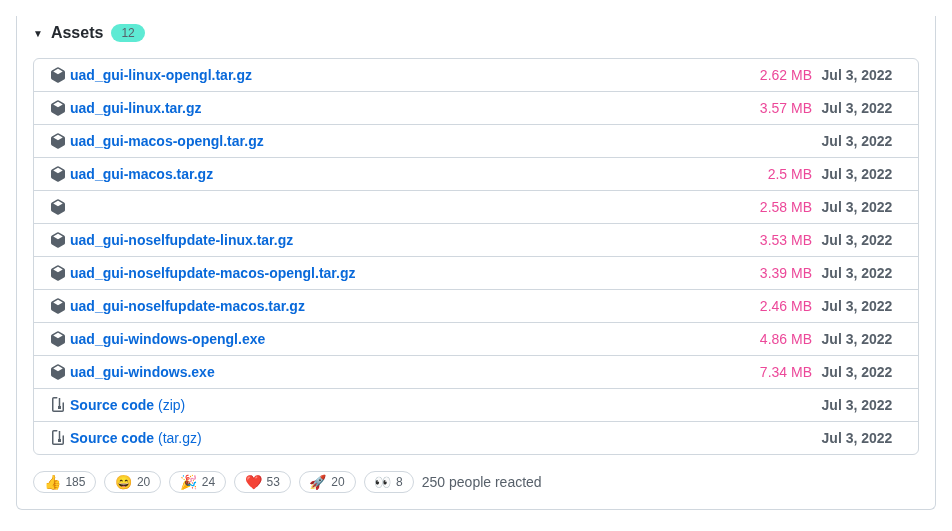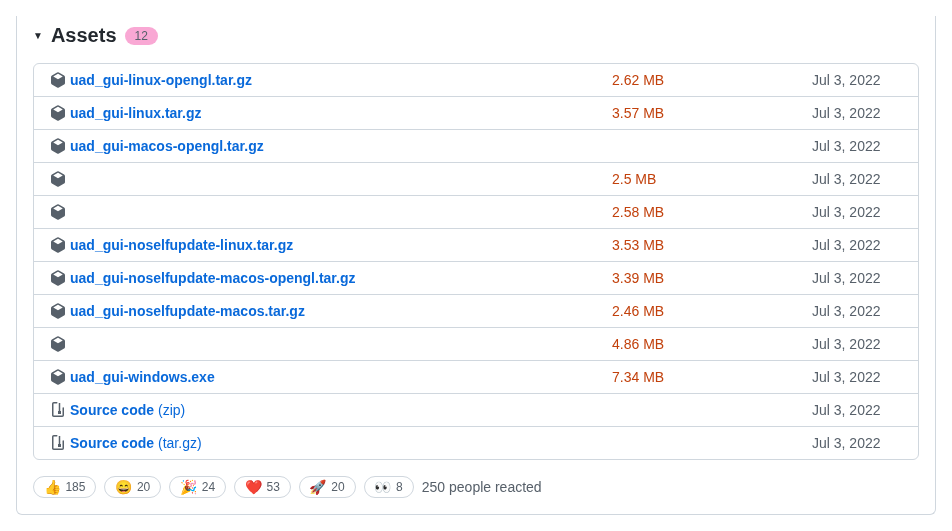--- a/index.html
+++ b/index.html
@@ -24,26 +24,26 @@
       align-items: center;
       gap: 8px;
       padding: 8px 0 16px 0;
       cursor: pointer;
     }
     .caret {
       font-size: 10px;
       color: #24292f;
     }
     .assets-title {
-      font-size: 20px;
+      font-size: 16px;
       font-weight: 600;
       color: #24292f;
     }
     .count-badge {
-      background: #f9a8d4;
+      background: #5eead4;
       color: #57606a;
       border-radius: 20px;
       padding: 2px 10px;
       font-size: 12px;
       font-weight: 500;
     }
     .assets-table {
       border: 1px solid #d0d7de;
       border-radius: 6px;
       overflow: hidden;
@@ -64,26 +64,28 @@
       font-weight: 600;
     }
     .asset-icon {
       width: 16px;
       height: 16px;
       flex-shrink: 0;
     }
     .asset-icon svg { fill: #57606a; }
     .asset-size {
       width: 200px;
-      color: #c2410c;
+      color: #ec4899;
+      text-align: right;
     }
     .asset-date {
       width: 90px;
-      text-align: left;
-      color: #57606a;
+      text-align: center;
+      color: #57606a;
+      font-weight: bold;
     }
     .source-suffix {
       font-weight: 400;
     }
     .reactions {
       display: flex;
       align-items: center;
       gap: 8px;
       margin-top: 16px;
       flex-wrap: wrap;
@@ -144,20 +146,21 @@
             </svg></span>
           <span>uad_gui-macos-opengl.tar.gz</span>
         </div>
         <div class="asset-date">Jul 3, 2022</div>
       </div>
       <div class="asset-row">
         <div class="asset-name">
           <span class="asset-icon"><svg viewBox="0 0 16 16" width="16" height="16">
               <path d="M8.878.392a1.75 1.75 0 00-1.756 0l-5.25 3.045A1.75 1.75 0 001 4.951v6.098c0 .624.332 1.2.872 1.514l5.25 3.045a1.75 1.75 0 001.756 0l5.25-3.045c.54-.313.872-.89.872-1.514V4.951c0-.624-.332-1.2-.872-1.514L8.878.392zM7.875 1.69a.25.25 0 01.25 0l4.63 2.685L8 7.133 3.245 4.375l4.63-2.685zM2.5 5.677v5.372c0 .09.047.171.125.216l4.625 2.683V8.432L2.5 5.677zm6.25 8.271l4.625-2.683a.25.25 0 00.125-.216V5.677L8.75 8.432v5.516z"></path>
             </svg></span>
+          <span>uad_gui-macos.tar.gz</span>
         </div>
         <div class="asset-size">2.5 MB</div>
         <div class="asset-date">Jul 3, 2022</div>
       </div>
       <div class="asset-row">
         <div class="asset-name">
           <span class="asset-icon"><svg viewBox="0 0 16 16" width="16" height="16">
               <path d="M8.878.392a1.75 1.75 0 00-1.756 0l-5.25 3.045A1.75 1.75 0 001 4.951v6.098c0 .624.332 1.2.872 1.514l5.25 3.045a1.75 1.75 0 001.756 0l5.25-3.045c.54-.313.872-.89.872-1.514V4.951c0-.624-.332-1.2-.872-1.514L8.878.392zM7.875 1.69a.25.25 0 01.25 0l4.63 2.685L8 7.133 3.245 4.375l4.63-2.685zM2.5 5.677v5.372c0 .09.047.171.125.216l4.625 2.683V8.432L2.5 5.677zm6.25 8.271l4.625-2.683a.25.25 0 00.125-.216V5.677L8.75 8.432v5.516z"></path>
             </svg></span>
         </div>
@@ -192,20 +195,21 @@
           <span>uad_gui-noselfupdate-macos.tar.gz</span>
         </div>
         <div class="asset-size">2.46 MB</div>
         <div class="asset-date">Jul 3, 2022</div>
       </div>
       <div class="asset-row">
         <div class="asset-name">
           <span class="asset-icon"><svg viewBox="0 0 16 16" width="16" height="16">
               <path d="M8.878.392a1.75 1.75 0 00-1.756 0l-5.25 3.045A1.75 1.75 0 001 4.951v6.098c0 .624.332 1.2.872 1.514l5.25 3.045a1.75 1.75 0 001.756 0l5.25-3.045c.54-.313.872-.89.872-1.514V4.951c0-.624-.332-1.2-.872-1.514L8.878.392zM7.875 1.69a.25.25 0 01.25 0l4.63 2.685L8 7.133 3.245 4.375l4.63-2.685zM2.5 5.677v5.372c0 .09.047.171.125.216l4.625 2.683V8.432L2.5 5.677zm6.25 8.271l4.625-2.683a.25.25 0 00.125-.216V5.677L8.75 8.432v5.516z"></path>
             </svg></span>
+          <span>uad_gui-windows-opengl.exe</span>
         </div>
         <div class="asset-size">4.86 MB</div>
         <div class="asset-date">Jul 3, 2022</div>
       </div>
       <div class="asset-row">
         <div class="asset-name">
           <span class="asset-icon"><svg viewBox="0 0 16 16" width="16" height="16">
               <path d="M8.878.392a1.75 1.75 0 00-1.756 0l-5.25 3.045A1.75 1.75 0 001 4.951v6.098c0 .624.332 1.2.872 1.514l5.25 3.045a1.75 1.75 0 001.756 0l5.25-3.045c.54-.313.872-.89.872-1.514V4.951c0-.624-.332-1.2-.872-1.514L8.878.392zM7.875 1.69a.25.25 0 01.25 0l4.63 2.685L8 7.133 3.245 4.375l4.63-2.685zM2.5 5.677v5.372c0 .09.047.171.125.216l4.625 2.683V8.432L2.5 5.677zm6.25 8.271l4.625-2.683a.25.25 0 00.125-.216V5.677L8.75 8.432v5.516z"></path>
             </svg></span>
           <span>uad_gui-windows.exe</span>

